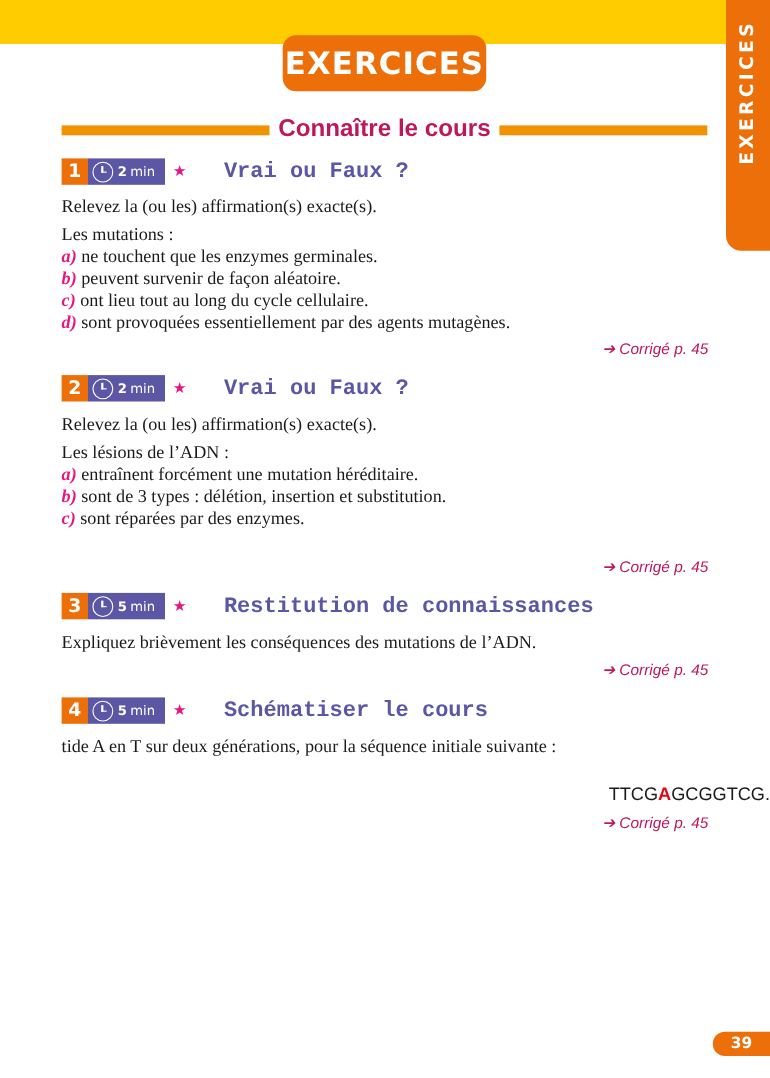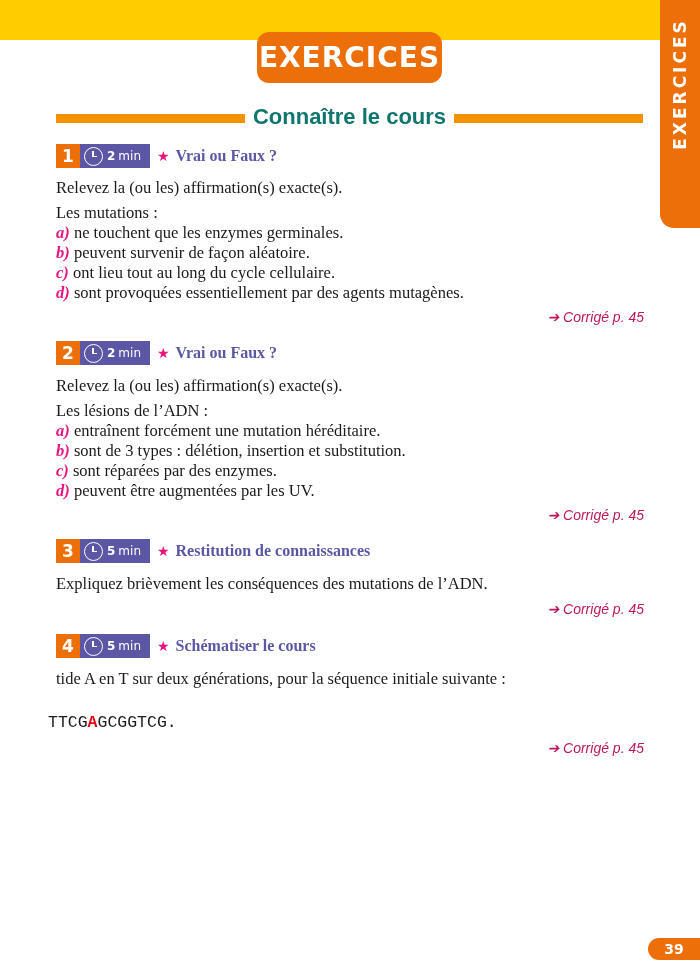--- a/index.html
+++ b/index.html
@@ -5,35 +5,35 @@
   * { margin:0; padding:0; box-sizing:border-box; }
   html, body { width:700px; height:980px; background:#ffffff; overflow:hidden; }
   body { position:relative; font-family:"DejaVu Serif", serif; color:#1a1a1a; }
   .top-band { position:absolute; left:0; top:0; width:660px; height:40px; background:#ffcc00; }
   .side-tab { position:absolute; left:660px; top:0; width:40px; height:228px; background:#ec6f0a; border-bottom-left-radius:14px; }
   .side-tab-label { position:absolute; left:0; top:0; width:40px; height:228px; display:flex; align-items:center; justify-content:center; }
   .side-tab-label span { display:block; transform:rotate(-90deg); white-space:nowrap; color:#fff; font-family:"DejaVu Sans", sans-serif; font-weight:bold; font-size:17px; letter-spacing:3px; margin-top:-60px; }
   .title-pill { position:absolute; left:257px; top:32px; width:185px; height:51px; background:#ec6f0a; border-radius:12px; color:#fff; font-family:"DejaVu Sans", sans-serif; font-weight:bold; font-size:28px; letter-spacing:1px; display:flex; align-items:center; justify-content:center; }
   .section-header { position:absolute; left:56px; top:100px; width:587px; height:34px; display:flex; align-items:center; }
   .section-bar { height:9px; background:#f39200; flex:1; margin-top:2px; }
-  .section-title { color:#0f766e; font-family:"Liberation Sans", sans-serif; font-weight:bold; font-size:22px; padding:0 8px; white-space:nowrap; }
+  .section-title { color:#be185d; font-family:"Liberation Sans", sans-serif; font-weight:bold; font-size:22px; padding:0 8px; white-space:nowrap; }
   .ex-head { position:absolute; left:56px; height:24px; display:flex; align-items:center; }
   .ex-num { width:24px; height:24px; background:#ec6f0a; color:#fff; font-family:"DejaVu Sans", sans-serif; font-weight:bold; font-size:17px; display:flex; align-items:center; justify-content:center; }
   .ex-time { height:24px; width:70px; background:#5b57a4; color:#fff; display:flex; align-items:center; padding-left:4px; font-family:"DejaVu Sans", sans-serif; font-size:12px; }
   .clock { width:19px; height:19px; border:1.5px solid #fff; border-radius:50%; position:relative; margin-right:4px; }
   .clock::before { content:""; position:absolute; left:7px; top:3px; width:1.5px; height:6px; background:#fff; }
   .clock::after { content:""; position:absolute; left:7px; top:8px; width:5px; height:1.5px; background:#fff; }
   .ex-time b { font-weight:bold; margin-right:3px; }
   .star { color:#e6157f; font-size:14px; margin-left:7px; margin-right:6px; font-family:"DejaVu Sans", sans-serif; }
-  .ex-title { color:#5b57a4; font-family:Liberation Serif, serif; font-weight:bold; font-size:16px; }
+  .ex-title { color:#5b57a4; font-family:Liberation Mono, monospace; font-weight:bold; font-size:20px;margin-left:28px; }
   .para { position:absolute; left:56px; width:590px; font-family:"Liberation Serif", serif; font-size:16.5px; line-height:20px; color:#1a1a1a; }
   .para .line { display:block; }
   .letter { color:#e6157f; font-weight:bold; font-style:italic; }
   .corrige { position:absolute; right:56px; color:#be185d; font-family:"Liberation Sans", sans-serif; font-style:italic; font-size:14px; }
-  .seq { position:absolute; left:0; width:700px; text-align:left; font-family:Liberation Mono, monospace; font-size:16.5px;padding-left:48px; }
+  .seq { position:absolute; left:0; width:700px; text-align:right; font-family:Liberation Sans, sans-serif; font-size:16.5px; }
   .seq .hl { color:#e30613; font-weight:bold; }
   .page-num { position:absolute; left:648px; top:938px; width:52px; height:22px; background:#ec6f0a; border-top-left-radius:11px; border-bottom-left-radius:11px; color:#fff; font-family:"DejaVu Sans", sans-serif; font-weight:bold; font-size:14px; display:flex; align-items:center; justify-content:center; }
 </style>
 </head>
 <body>
 
 <div class="top-band"></div>
 <div class="side-tab">
   <div class="side-tab-label">
       <span>EXERCICES</span>
@@ -76,21 +76,20 @@
   </div>
   <span class="star">★</span>
   <span class="ex-title">Vrai ou Faux ?</span>
 </div>
 <div class="para" style="top:376px;">
   <span class="line">Relevez la (ou les) affirmation(s) exacte(s).</span>
   <span class="line" style="margin-top:5px;">Les lésions de l’ADN :</span>
   <span class="line"><span class="letter">a)</span><span> entraînent forcément une mutation héréditaire.</span></span>
   <span class="line"><span class="letter">b)</span><span> sont de 3 types : délétion, insertion et substitution.</span></span>
   <span class="line"><span class="letter">c)</span><span> sont réparées par des enzymes.</span></span>
-  <span class="line"><span class="letter">d)</span><span> peuvent être augmentées par les UV.</span></span>
 </div>
 <div class="corrige" style="top:507px;">➔ Corrigé p. 45</div>
 
 <div class="ex-head" style="top:539px;">
   <div class="ex-num">3</div>
   <div class="ex-time">
     <span class="clock"></span>
     <b>5</b>
     <span>min</span>
   </div>

